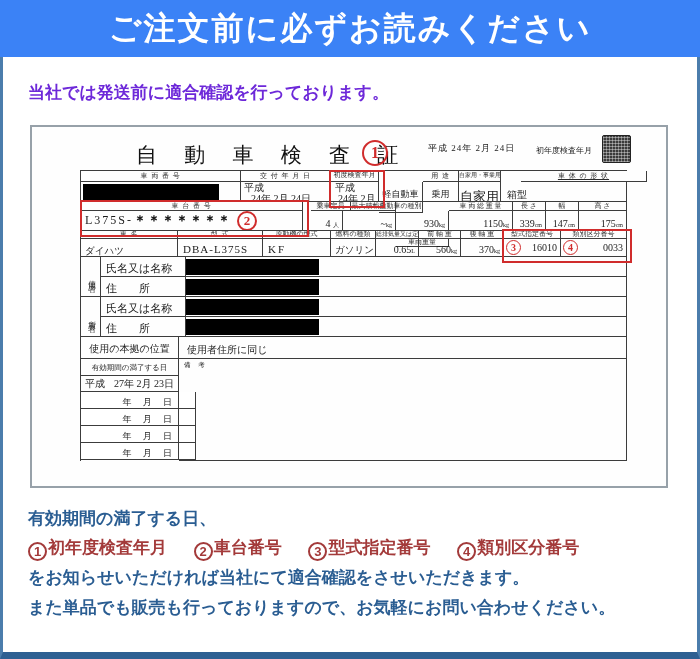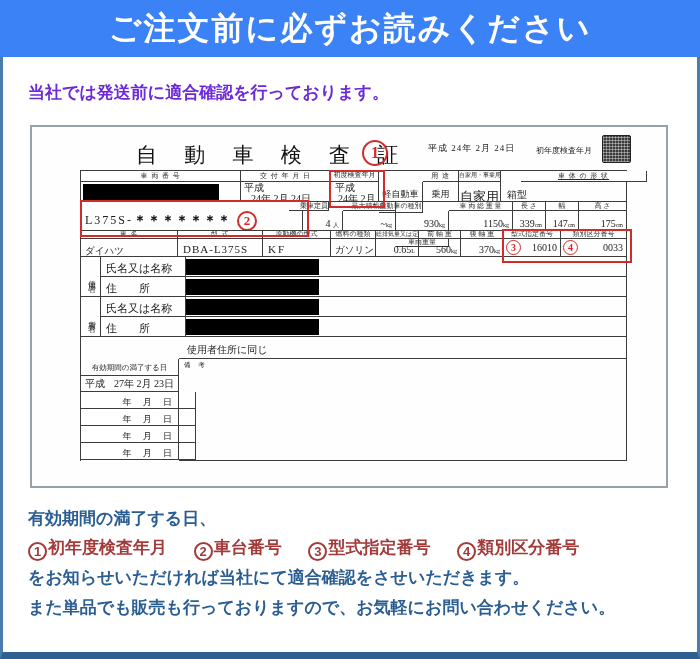--- a/index.html
+++ b/index.html
@@ -114,21 +114,22 @@
       </div>
       <div class="c v10" style="left:250px;top:11px;width:48px;height:20px;padding:0 0 0 4px;">
         <span>平成</span><br>
         <span style="padding-left:3px;">24年  2月</span>
       </div>
       <div class="c vc" style="left:298px;top:11px;width:44px;height:20px;">軽自動車</div>
       <div class="c vc" style="left:342px;top:11px;width:36px;height:20px;">乗用</div>
       <div class="c vc" style="left:378px;top:11px;width:42px;height:20px;font-size:13px;">自家用</div>
       <div class="c" style="left:420px;top:11px;width:126px;height:20px;font-size:10px;padding:6px 0 0 6px;">箱型</div>
 
-      <div class="c hdr hdr8" style="left:208px;top:31px;width:40px;height:9px;text-align:right;">乗車定員</div>
+      <div class="c hdr" style="left:0;top:31px;width:222px;height:9px;line-height:8px;">車  台  番  号</div>
+      <div class="c hdr hdr8" style="left:230px;top:31px;width:40px;height:9px;">乗車定員</div>
       <div class="c hdr hdr8" style="left:262px;top:31px;width:53px;height:9px;">最大積載量</div>
       <div class="c hdr hdr8" style="left:315px;top:31px;width:53px;height:9px;margin-top:36px;">車両重量</div>
       <div class="c hdr hdr8" style="left:368px;top:31px;width:64px;height:9px;">車 両 総 重 量</div>
       <div class="c hdr hdr8" style="left:432px;top:31px;width:33px;height:9px;">長  さ</div>
       <div class="c hdr hdr8" style="left:465px;top:31px;width:33px;height:9px;">幅</div>
       <div class="c hdr hdr8" style="left:498px;top:31px;width:48px;height:9px;">高  さ</div>
 
       <div class="c" style="left:0;top:40px;width:222px;height:20px;display:flex;align-items:center;padding-left:4px;">
         <span style="font-size:12px;letter-spacing:2px;">L375S-</span>
         <span style="font-family:'DejaVu Sans',sans-serif;font-size:14px;font-weight:bold;letter-spacing:0;">＊＊＊＊＊＊＊</span>
@@ -187,20 +188,21 @@
       </div>
       <div class="c" style="left:20px;top:126px;width:85px;height:20px;font-size:11px;padding:4px 0 0 5px;">氏名又は名称</div>
       <div class="c" style="left:105px;top:126px;width:441px;height:20px;">
         <div class="redact" style="left:0;top:2px;width:133px;height:16px;"></div>
       </div>
       <div class="c" style="left:20px;top:146px;width:85px;height:20px;font-size:11px;padding:4px 0 0 5px;">住　　所</div>
       <div class="c" style="left:105px;top:146px;width:441px;height:20px;">
         <div class="redact" style="left:0;top:2px;width:133px;height:16px;"></div>
       </div>
 
+      <div class="c" style="left:0;top:166px;width:98px;height:22px;font-size:10px;text-align:center;padding-top:5px;">使用の本拠の位置</div>
       <div class="c" style="left:98px;top:166px;width:448px;height:22px;font-size:10px;padding:6px 0 0 8px;">使用者住所に同じ</div>
 
       <div class="c" style="left:0;top:188px;width:98px;height:17px;font-size:7.5px;text-align:center;padding-top:4px;letter-spacing:0;">有効期間の満了する日</div>
       <div class="c" style="left:98px;top:188px;width:448px;height:102px;">
         <div style="font-size:6.5px;padding:2px 0 0 5px;letter-spacing:3px;">備  考</div>
       </div>
       <div class="c" style="left:0;top:205px;width:98px;height:16px;font-size:10px;display:flex;justify-content:space-between;align-items:center;padding:0 4px;">
         <span>平成</span>
         <span>27年  2月 23日</span>
       </div>

